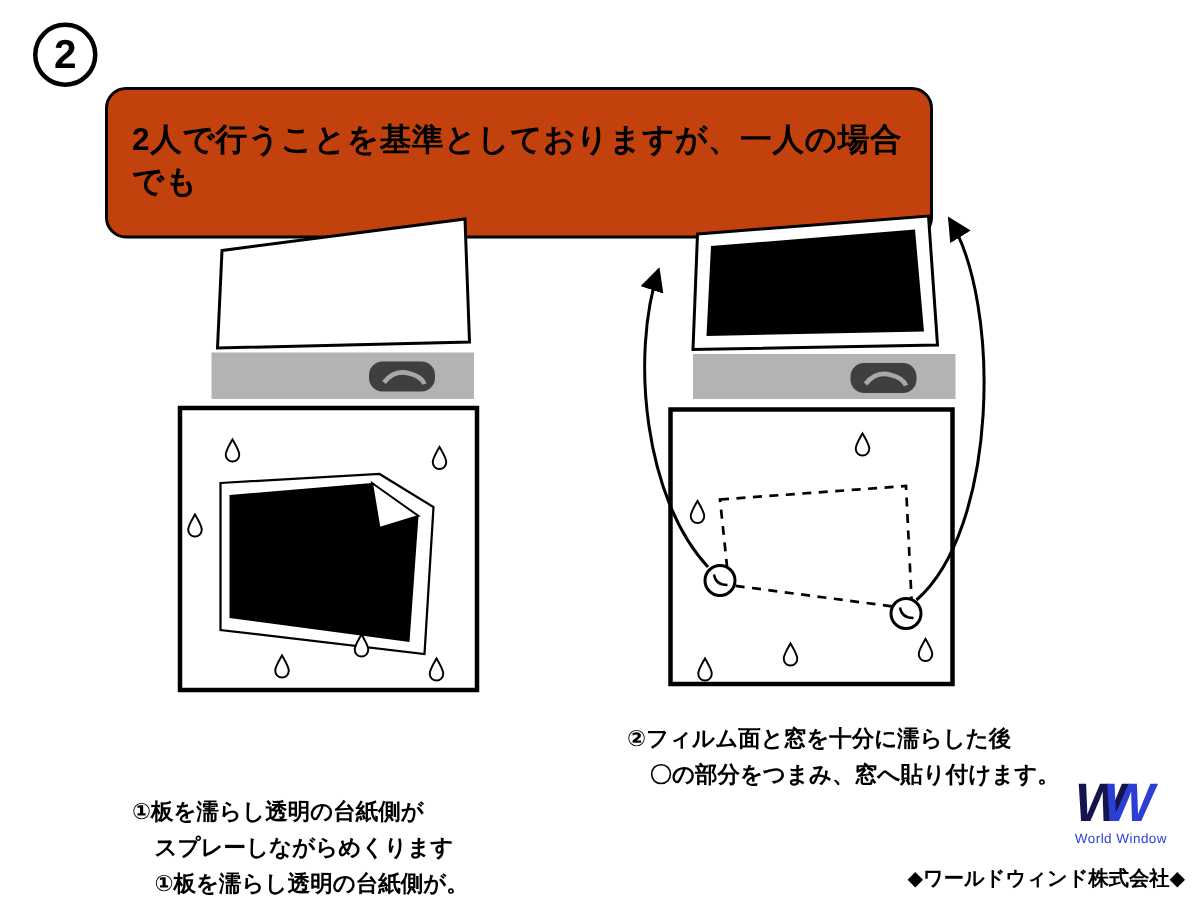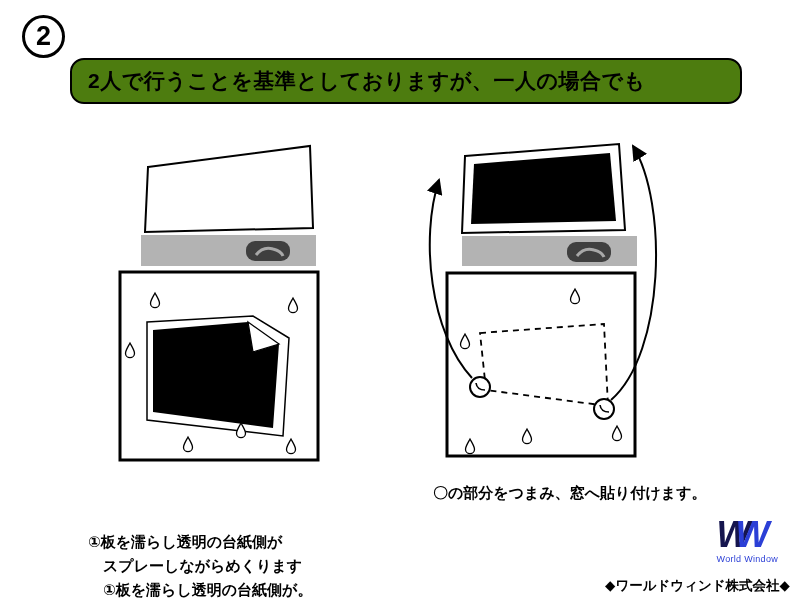--- a/index.html
+++ b/index.html
@@ -4,23 +4,23 @@
 <style>
   *{margin:0;padding:0;box-sizing:border-box;}
   html,body{width:800px;height:600px;background:#fff;
     font-family:"Liberation Sans","DejaVu Sans",sans-serif;color:#000;}
   .sheet{position:relative;width:800px;height:600px;background:#fff;overflow:hidden;}
 
   .step-badge{position:absolute;left:22px;top:15px;width:43px;height:43px;
     border:3px solid #000;border-radius:50%;display:flex;align-items:center;
     justify-content:center;font-size:27px;font-weight:700;}
 
-  .note{position:absolute;left:70px;top:58px;width:672px;border:2px solid #000;
-    border-radius:14px;padding:7px 16px;font-size:21px;font-weight:600;
-    line-height:1.35;letter-spacing:0.5px;background:#4d7c0f;}
+  .note{position:absolute;left:70px;top:58px;width:552px;border:2px solid #000;
+    border-radius:14px;padding:20px 16px;font-size:21px;font-weight:600;
+    line-height:1.35;letter-spacing:0.5px;background:#c2410c;}
 
   .caption{position:absolute;font-size:15px;font-weight:600;line-height:1.6;}
   .caption-left{left:88px;top:482px;margin-top:48px;}
   .caption-right{left:418px;top:481px;}
   .caption .indent{padding-left:1em;}
 
   .illu{position:absolute;}
   .svg-left{left:103px;top:138px;}
   .svg-right{left:412px;top:128px;}
 
@@ -113,20 +113,21 @@
     </g>
   </svg>
 
   <div class="caption caption-left">
     <div>①板を濡らし透明の台紙側が</div>
     <div class="indent">スプレーしながらめくります</div>
     <div class="indent">①板を濡らし透明の台紙側が。</div>
   </div>
 
   <div class="caption caption-right">
+    <div>②フィルム面と窓を十分に濡らした後</div>
     <div class="indent">〇の部分をつまみ、窓へ貼り付けます。</div>
   </div>
 
   <div class="logo">
     <div class="logo-letters">
       <span class="w1">W</span><span class="w2">W</span>
     </div>
     <div class="logo-caption">World Window</div>
   </div>
 

